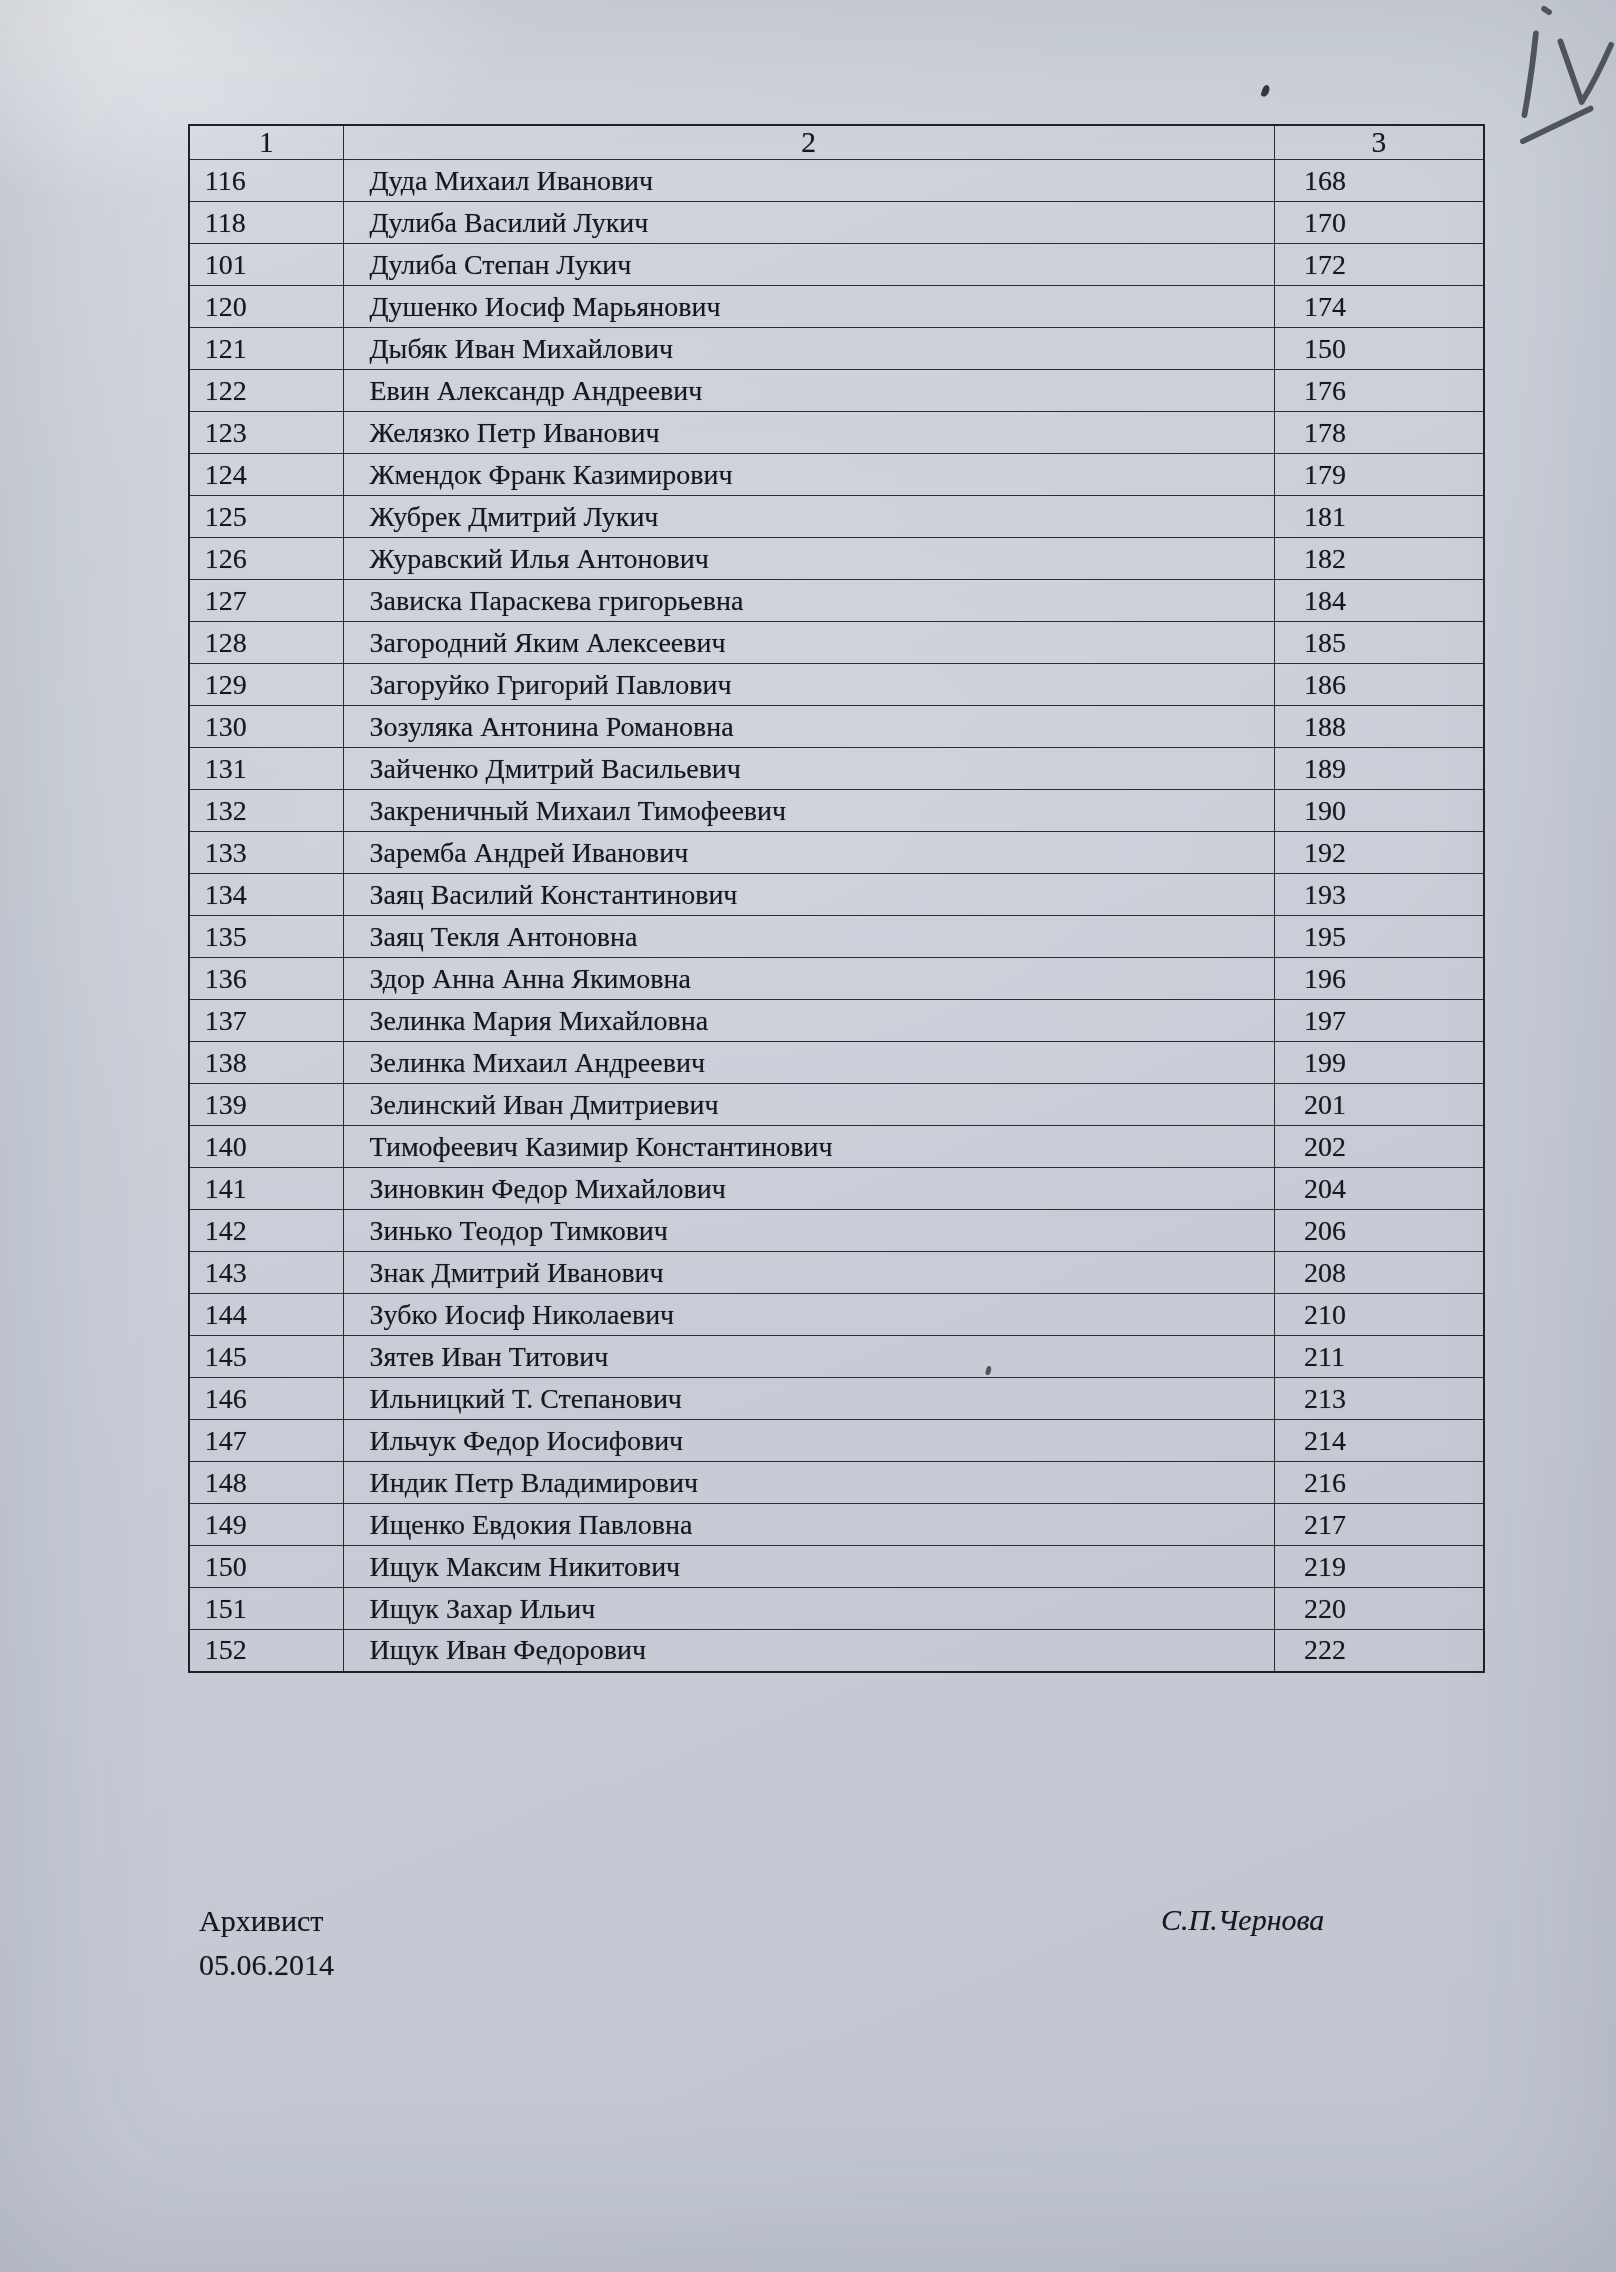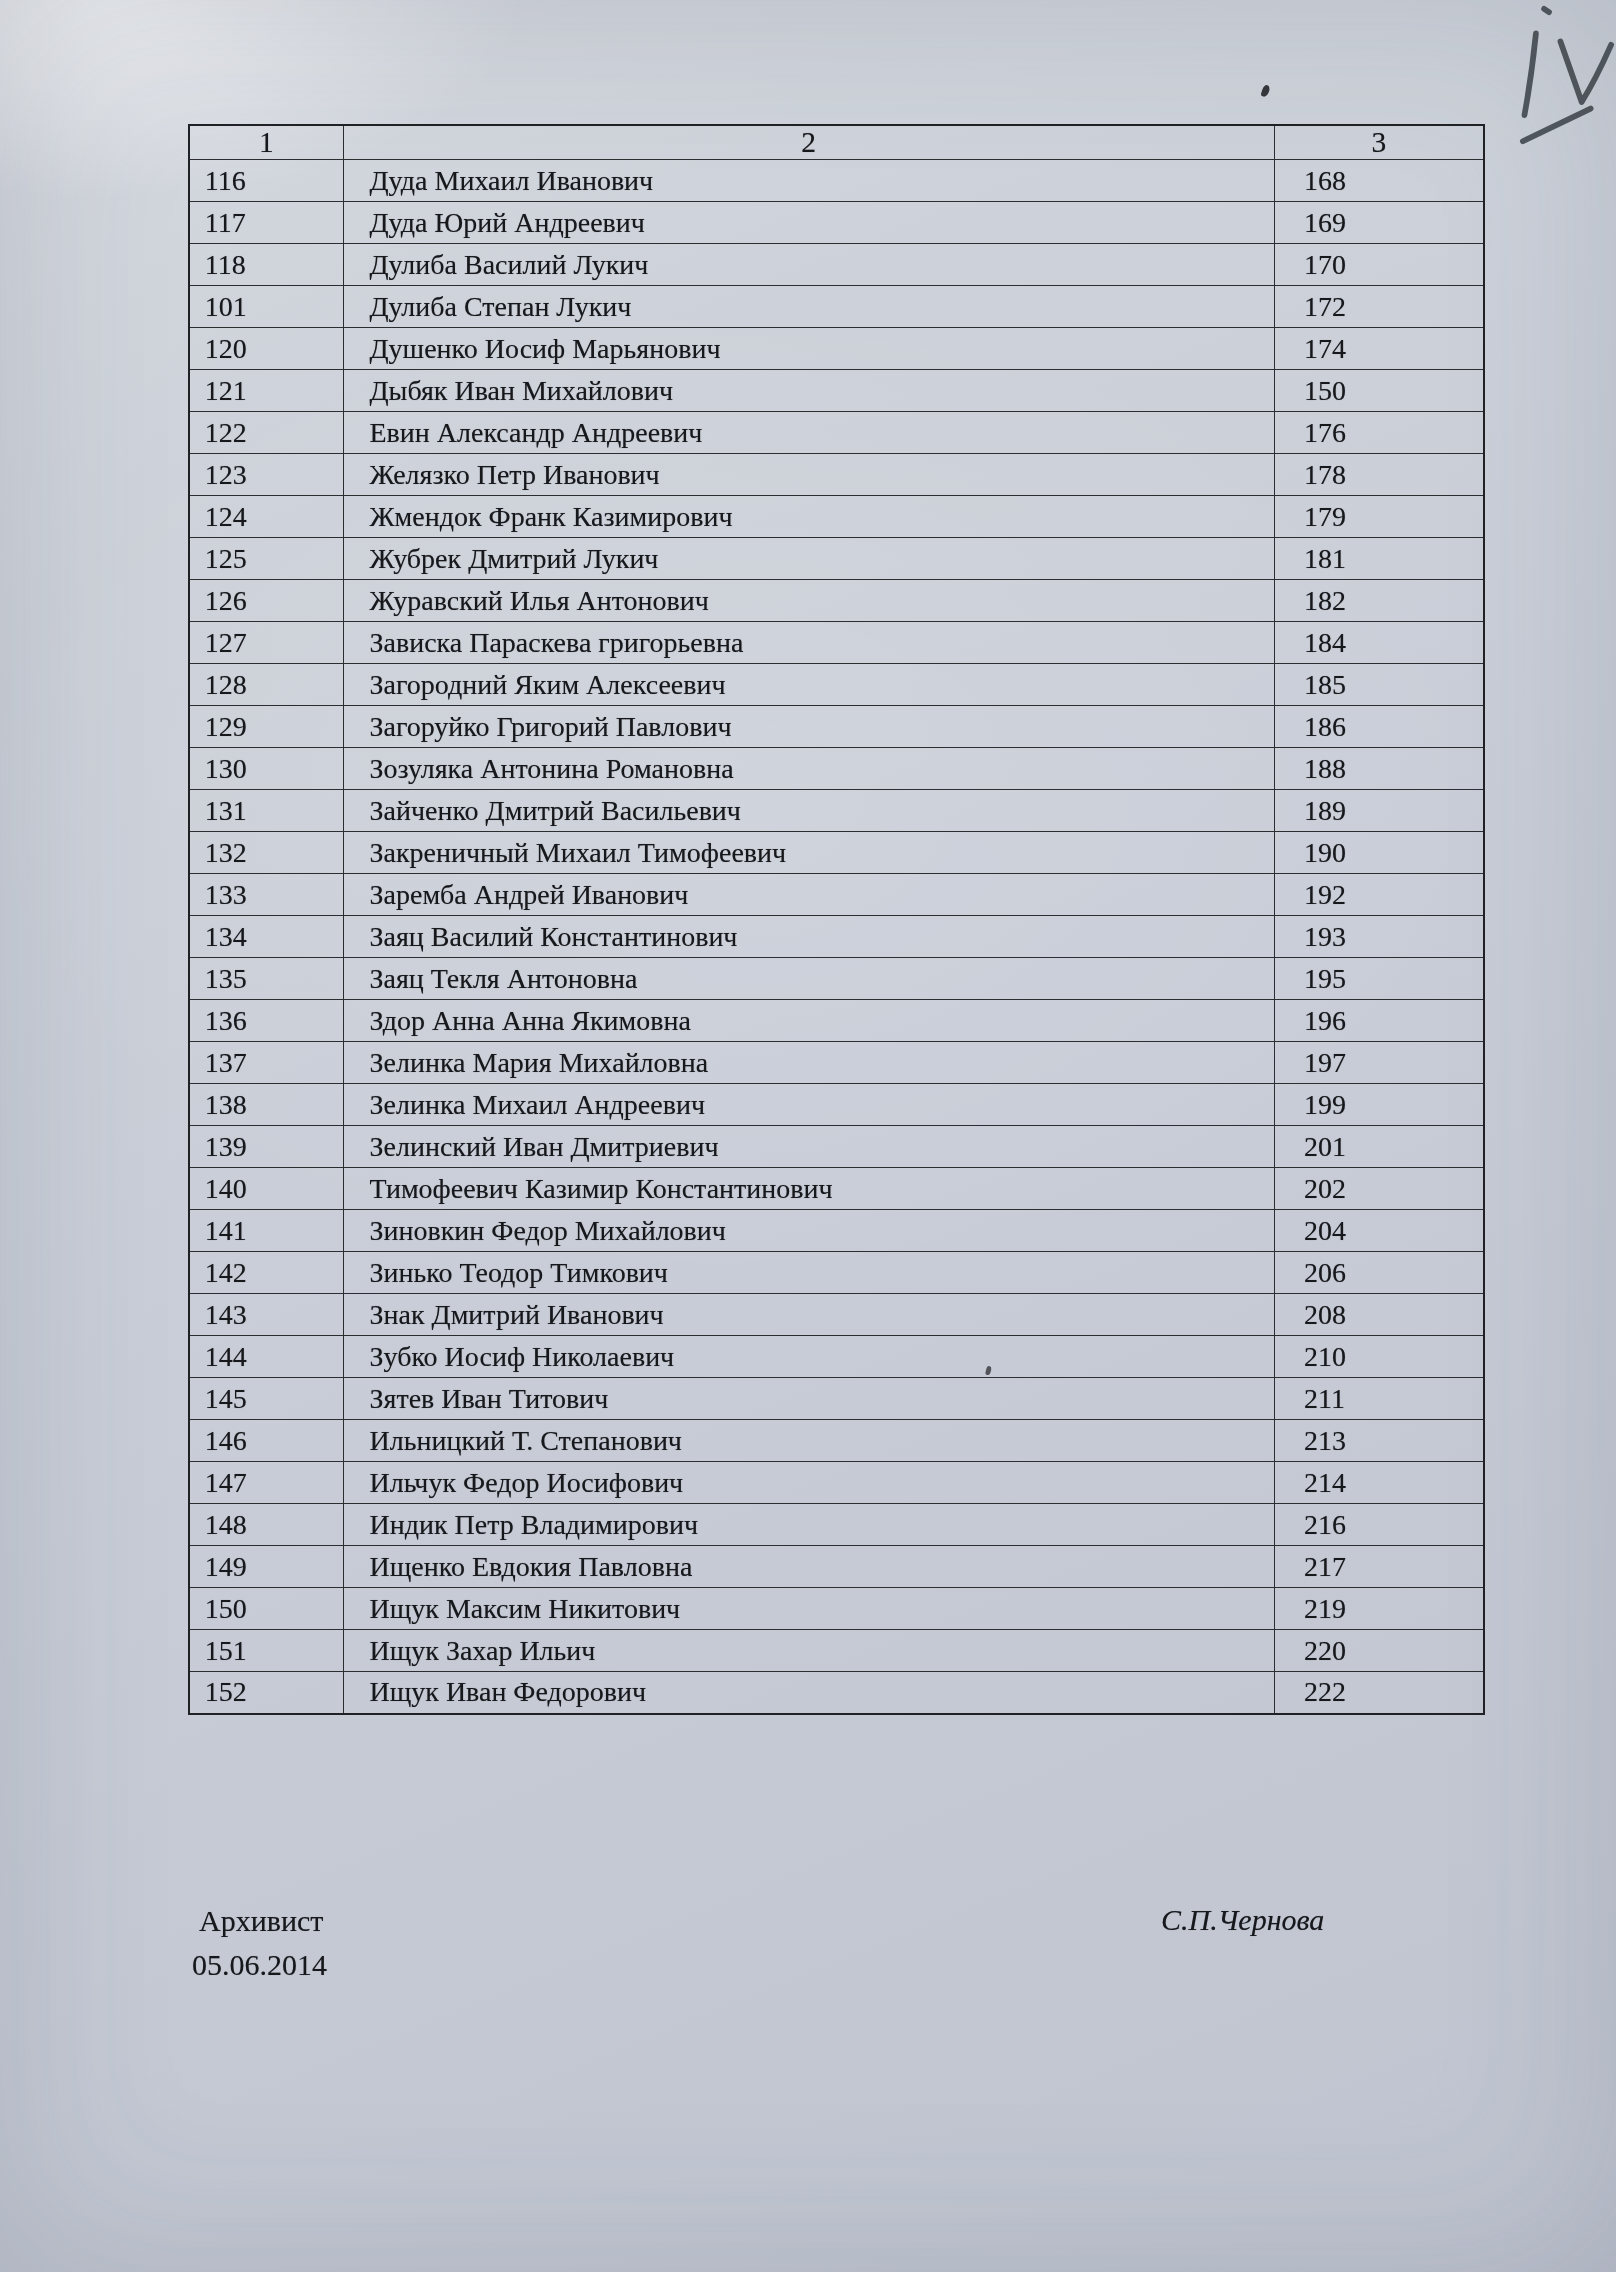--- a/index.html
+++ b/index.html
@@ -39,21 +39,21 @@
   .inventory td:nth-child(3){padding-left:29.5px;}
   col.c1{width:154px;} col.c2{width:931px;} col.c3{width:210px;}
 
   
   .summary{
     position:absolute;left:199px;top:1772px;
     font-size:30px;color:#17181c;text-shadow:0 0 0.8px rgba(22,23,28,0.40);
   }
   .summary div{margin-bottom:26px;white-space:nowrap;}
   .sig-role{position:absolute;left:199px;top:1904px;font-size:30px;color:#17181c;text-shadow:0 0 0.8px rgba(22,23,28,0.40);}
-  .sig-date{position:absolute;left:192px;top:1948px;font-size:30px;color:#17181c;text-shadow:0 0 0.8px rgba(22,23,28,0.40);}
+  .sig-date{position:absolute;left:199px;top:1948px;font-size:30px;color:#17181c;text-shadow:0 0 0.8px rgba(22,23,28,0.40);}
   .sig-name{position:absolute;left:1161px;top:1903px;font-size:30px;color:#17181c;text-shadow:0 0 0.8px rgba(22,23,28,0.40);font-style:italic;}
 
   
   .pencil-mark{position:absolute;left:1482px;top:1.6px;width:134px;height:160px;}
   .pencil-mark path{fill:none;stroke:#3f444b;stroke-width:7;stroke-linecap:round;stroke-linejoin:round;opacity:.88;}
 
   
   .speck{position:absolute;background:#34363b;border-radius:60% 60% 70% 30%;}
   .speck-1{left:1262px;top:85px;width:7.4px;height:12.3px;transform:rotate(18deg);}
   .speck-2{left:986px;top:1366px;width:4.9px;height:9px;transform:rotate(12deg);opacity:.8;}
@@ -86,25 +86,20 @@
         <th>3</th>
       </tr>
     </thead>
     <tbody>
         <tr>
           <td>116</td>
           <td>Дуда Михаил Иванович</td>
           <td>168</td>
         </tr>
         <tr>
-          <td>117</td>
-          <td>Дуда Юрий Андреевич</td>
-          <td>169</td>
-        </tr>
-        <tr>
           <td>118</td>
           <td>Дулиба Василий Лукич</td>
           <td>170</td>
         </tr>
         <tr>
           <td>101</td>
           <td>Дулиба Степан Лукич</td>
           <td>172</td>
         </tr>
         <tr>

